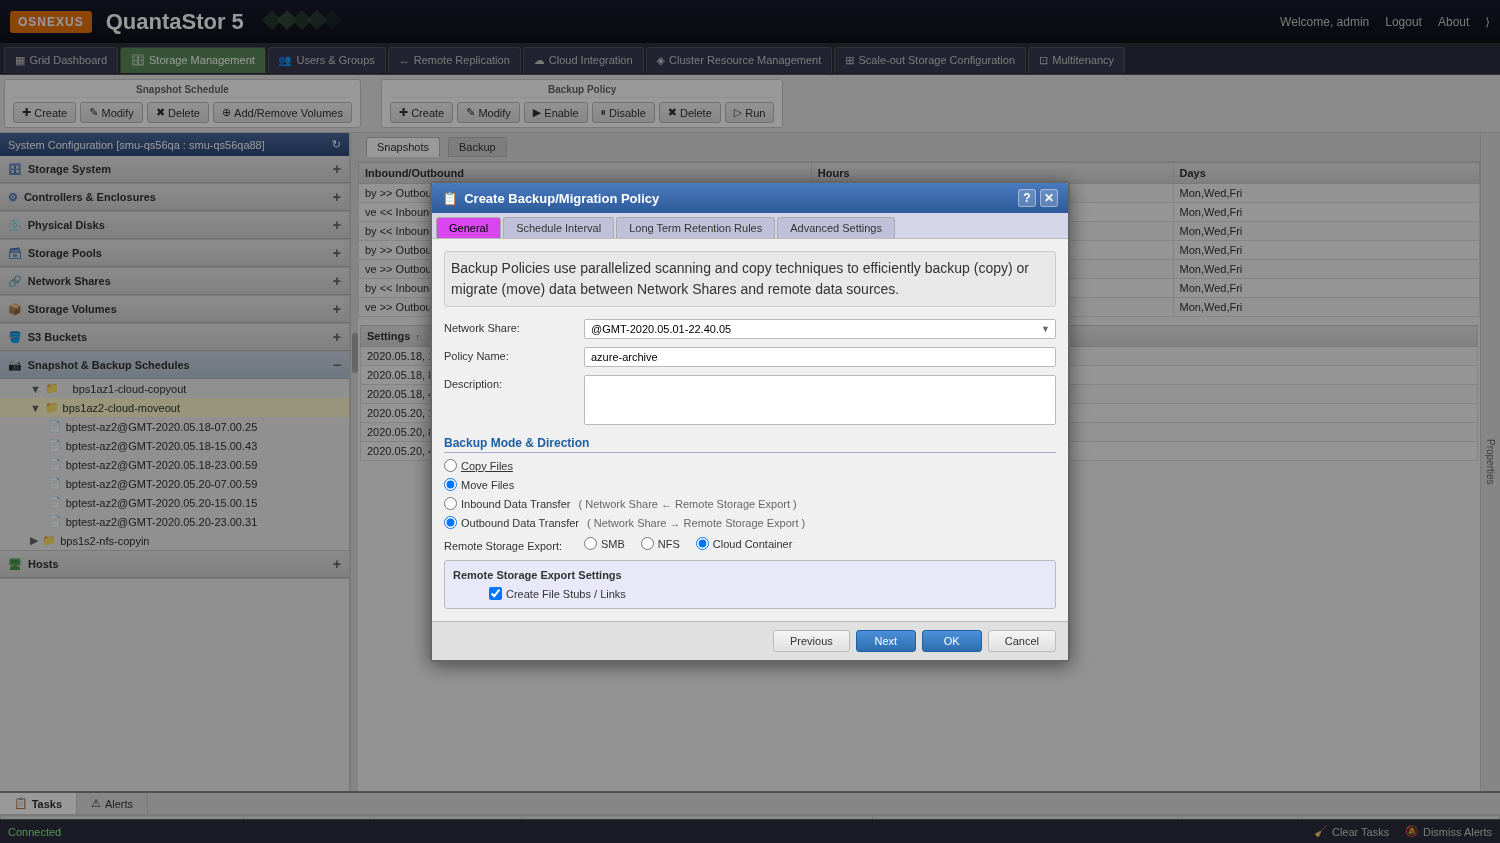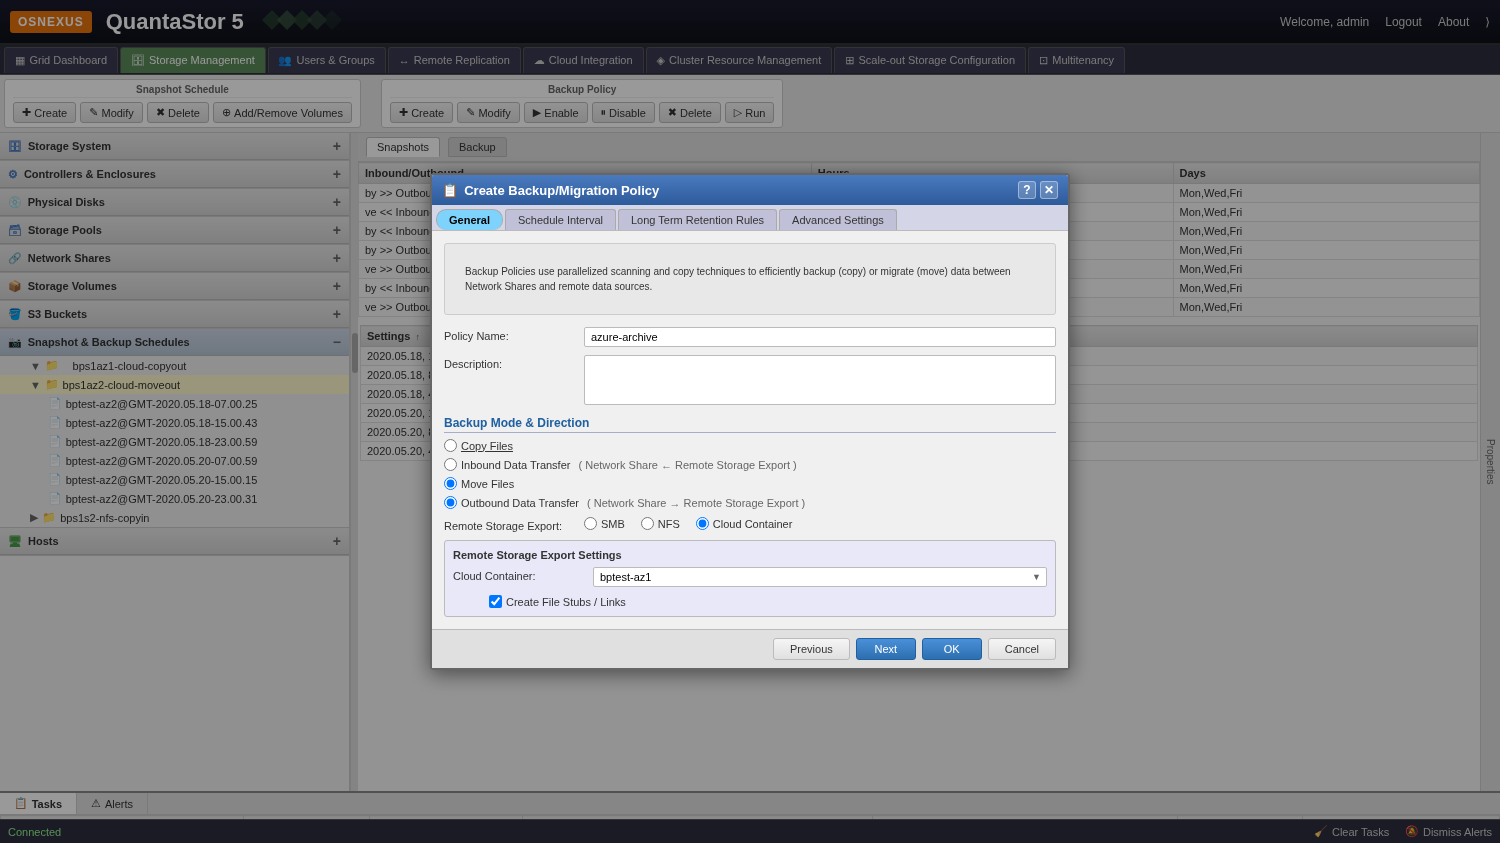--- a/index.html
+++ b/index.html
@@ -68,23 +68,23 @@
 
     
     #modal-overlay { position: fixed; top: 0; left: 0; width: 1500px; height: 843px; background: rgba(0,0,0,0.4); z-index: 100; display: flex; align-items: center; justify-content: center; }
     #modal { background: #f0f0f0; border: 2px solid #666; border-radius: 4px; width: 640px; box-shadow: 0 4px 20px rgba(0,0,0,0.5); }
     #modal-header { background: linear-gradient(180deg, #4a7abf, #2d5a9a); color: white; padding: 6px 10px; display: flex; align-items: center; justify-content: space-between; border-radius: 2px 2px 0 0; }
     #modal-title { font-size: 13px; font-weight: bold; display: flex; align-items: center; gap: 6px; }
     #modal-controls { display: flex; gap: 4px; }
     .modal-ctrl-btn { background: rgba(255,255,255,0.2); border: 1px solid rgba(255,255,255,0.4); color: white; width: 18px; height: 18px; border-radius: 3px; cursor: pointer; display: flex; align-items: center; justify-content: center; font-size: 12px; font-weight: bold; }
     #modal-tabs { background: #d5d5e8; border-bottom: 1px solid #bbb; display: flex; padding: 4px 4px 0; gap: 2px; }
     .modal-tab { padding: 4px 12px; background: #c0c0d8; border: 1px solid #aaa; border-bottom: none; border-radius: 3px 3px 0 0; cursor: pointer; font-size: 11px; color: #333; }
-    .modal-tab.active { background: #7dd3fc; color: #000; font-weight: bold; border-radius: 10px; }
+    .modal-tab.active { background: #d946ef; color: #000; font-weight: normal; }
     #modal-body { padding: 12px; background: #f0f0f0; }
-    .modal-desc { font-size: 10px; color: #333; margin-bottom: 12px; line-height: 1.5; background: #e8e8e8; padding: 20px; border: 1px solid #ccc; border-radius: 3px; }
+    .modal-desc { font-size: 14px; color: #333; margin-bottom: 12px; line-height: 1.5; background: #e8e8e8; padding: 6px; border: 1px solid #ccc; border-radius: 3px; }
     .form-row { display: flex; align-items: flex-start; margin-bottom: 8px; }
     .form-label { width: 140px; font-size: 11px; color: #333; padding-top: 3px; flex-shrink: 0; }
     .form-control { flex: 1; }
     .form-input { width: 100%; border: 1px solid #bbb; padding: 3px 6px; font-size: 11px; background: white; border-radius: 2px; }
     .form-select { width: 100%; border: 1px solid #bbb; padding: 3px 6px; font-size: 11px; background: white; border-radius: 2px; appearance: none; -webkit-appearance: none; cursor: pointer; }
     .form-select-wrapper { position: relative; }
     .form-select-wrapper::after { content: '▼'; position: absolute; right: 6px; top: 50%; transform: translateY(-50%); font-size: 9px; pointer-events: none; color: #666; }
     .form-textarea { width: 100%; border: 1px solid #bbb; padding: 3px 6px; font-size: 11px; background: white; border-radius: 2px; height: 50px; resize: none; }
     .section-title { font-size: 12px; font-weight: bold; color: #2060a0; margin: 8px 0 6px; border-bottom: 1px solid #aac; padding-bottom: 2px; }
     .radio-group { display: flex; gap: 16px; flex-wrap: wrap; }
@@ -222,20 +222,24 @@
         <span>▷</span>
         <span>Run</span>
       </button>
     </div>
   </div>
 </div>
 
 <div id="main">
 
   <div id="sidebar">
+    <div class="sys-config-header">
+      <span>System Configuration [smu-qs56qa : smu-qs56qa88]</span>
+      <span>↻</span>
+    </div>
 
     <div class="sidebar-section">
       <div class="sidebar-header">
         <span style="display:flex;align-items:center;gap:6px;">
           <span class="icon-blue">🗄</span>
           <span>Storage System</span>
         </span>
         <span class="expand-icon">+</span>
       </div>
     </div>
@@ -552,20 +556,30 @@
     <div id="modal-tabs">
       <div class="modal-tab active">General</div>
       <div class="modal-tab">Schedule Interval</div>
       <div class="modal-tab">Long Term Retention Rules</div>
       <div class="modal-tab">Advanced Settings</div>
     </div>
 
     <div id="modal-body">
       <div class="modal-desc">Backup Policies use parallelized scanning and copy techniques to efficiently backup (copy) or migrate (move) data between Network Shares and remote data sources.</div>
 
+      <div class="form-row">
+        <div class="form-label">Network Share:</div>
+        <div class="form-control">
+          <div class="form-select-wrapper">
+            <select class="form-select">
+              <option>@GMT-2020.05.01-22.40.05</option>
+            </select>
+          </div>
+        </div>
+      </div>
 
       <div class="form-row">
         <div class="form-label">Policy Name:</div>
         <div class="form-control">
           <input type="text" class="form-input" value="azure-archive" style="">
         </div>
       </div>
 
       <div class="form-row">
         <div class="form-label">Description:</div>
@@ -577,29 +591,29 @@
       <div class="section-title">Backup Mode &amp; Direction</div>
 
       <div style="margin-bottom:6px;text-decoration:underline;">
         <label class="radio-item">
           <input type="radio" name="backup-mode" style="">
           <span>Copy Files</span>
         </label>
       </div>
       <div style="margin-bottom:6px;">
         <label class="radio-item">
+          <input type="radio" name="backup-mode" checked="" style="">
+          <span>Move Files</span>
+        </label>
+      </div>
+      <div style="margin-bottom:6px;">
+        <label class="radio-item">
           <input type="radio" name="backup-dir" style="">
           <span>Inbound Data Transfer</span>
           <span style="color:#666;margin-left:4px;">( Network Share ← Remote Storage Export )</span>
-        </label>
-      </div>
-      <div style="margin-bottom:6px;">
-        <label class="radio-item">
-          <input type="radio" name="backup-mode" checked="" style="">
-          <span>Move Files</span>
         </label>
       </div>
       <div style="margin-bottom:8px;">
         <label class="radio-item">
           <input type="radio" name="backup-dir" checked="" style="">
           <span>Outbound Data Transfer</span>
           <span style="color:#666;margin-left:4px;">( Network Share → Remote Storage Export )</span>
         </label>
       </div>
 
@@ -618,30 +632,20 @@
             <label class="radio-item">
               <input type="radio" name="remote-type" checked="" style="">
               <span>Cloud Container</span>
             </label>
           </div>
         </div>
       </div>
 
       <div class="remote-storage-section">
         <div class="remote-section-title">Remote Storage Export Settings</div>
-        <div class="form-row">
-          <div class="form-label">Cloud Container:</div>
-          <div class="form-control">
-            <div class="form-select-wrapper">
-              <select class="form-select">
-                <option>bptest-az1</option>
-              </select>
-            </div>
-          </div>
-        </div>
         <div style="padding-left:36px;">
           <label class="checkbox-item">
             <input type="checkbox" checked="" style="">
             <span>Create File Stubs / Links</span>
           </label>
         </div>
       </div>
     </div>
 
     <div id="modal-footer">

